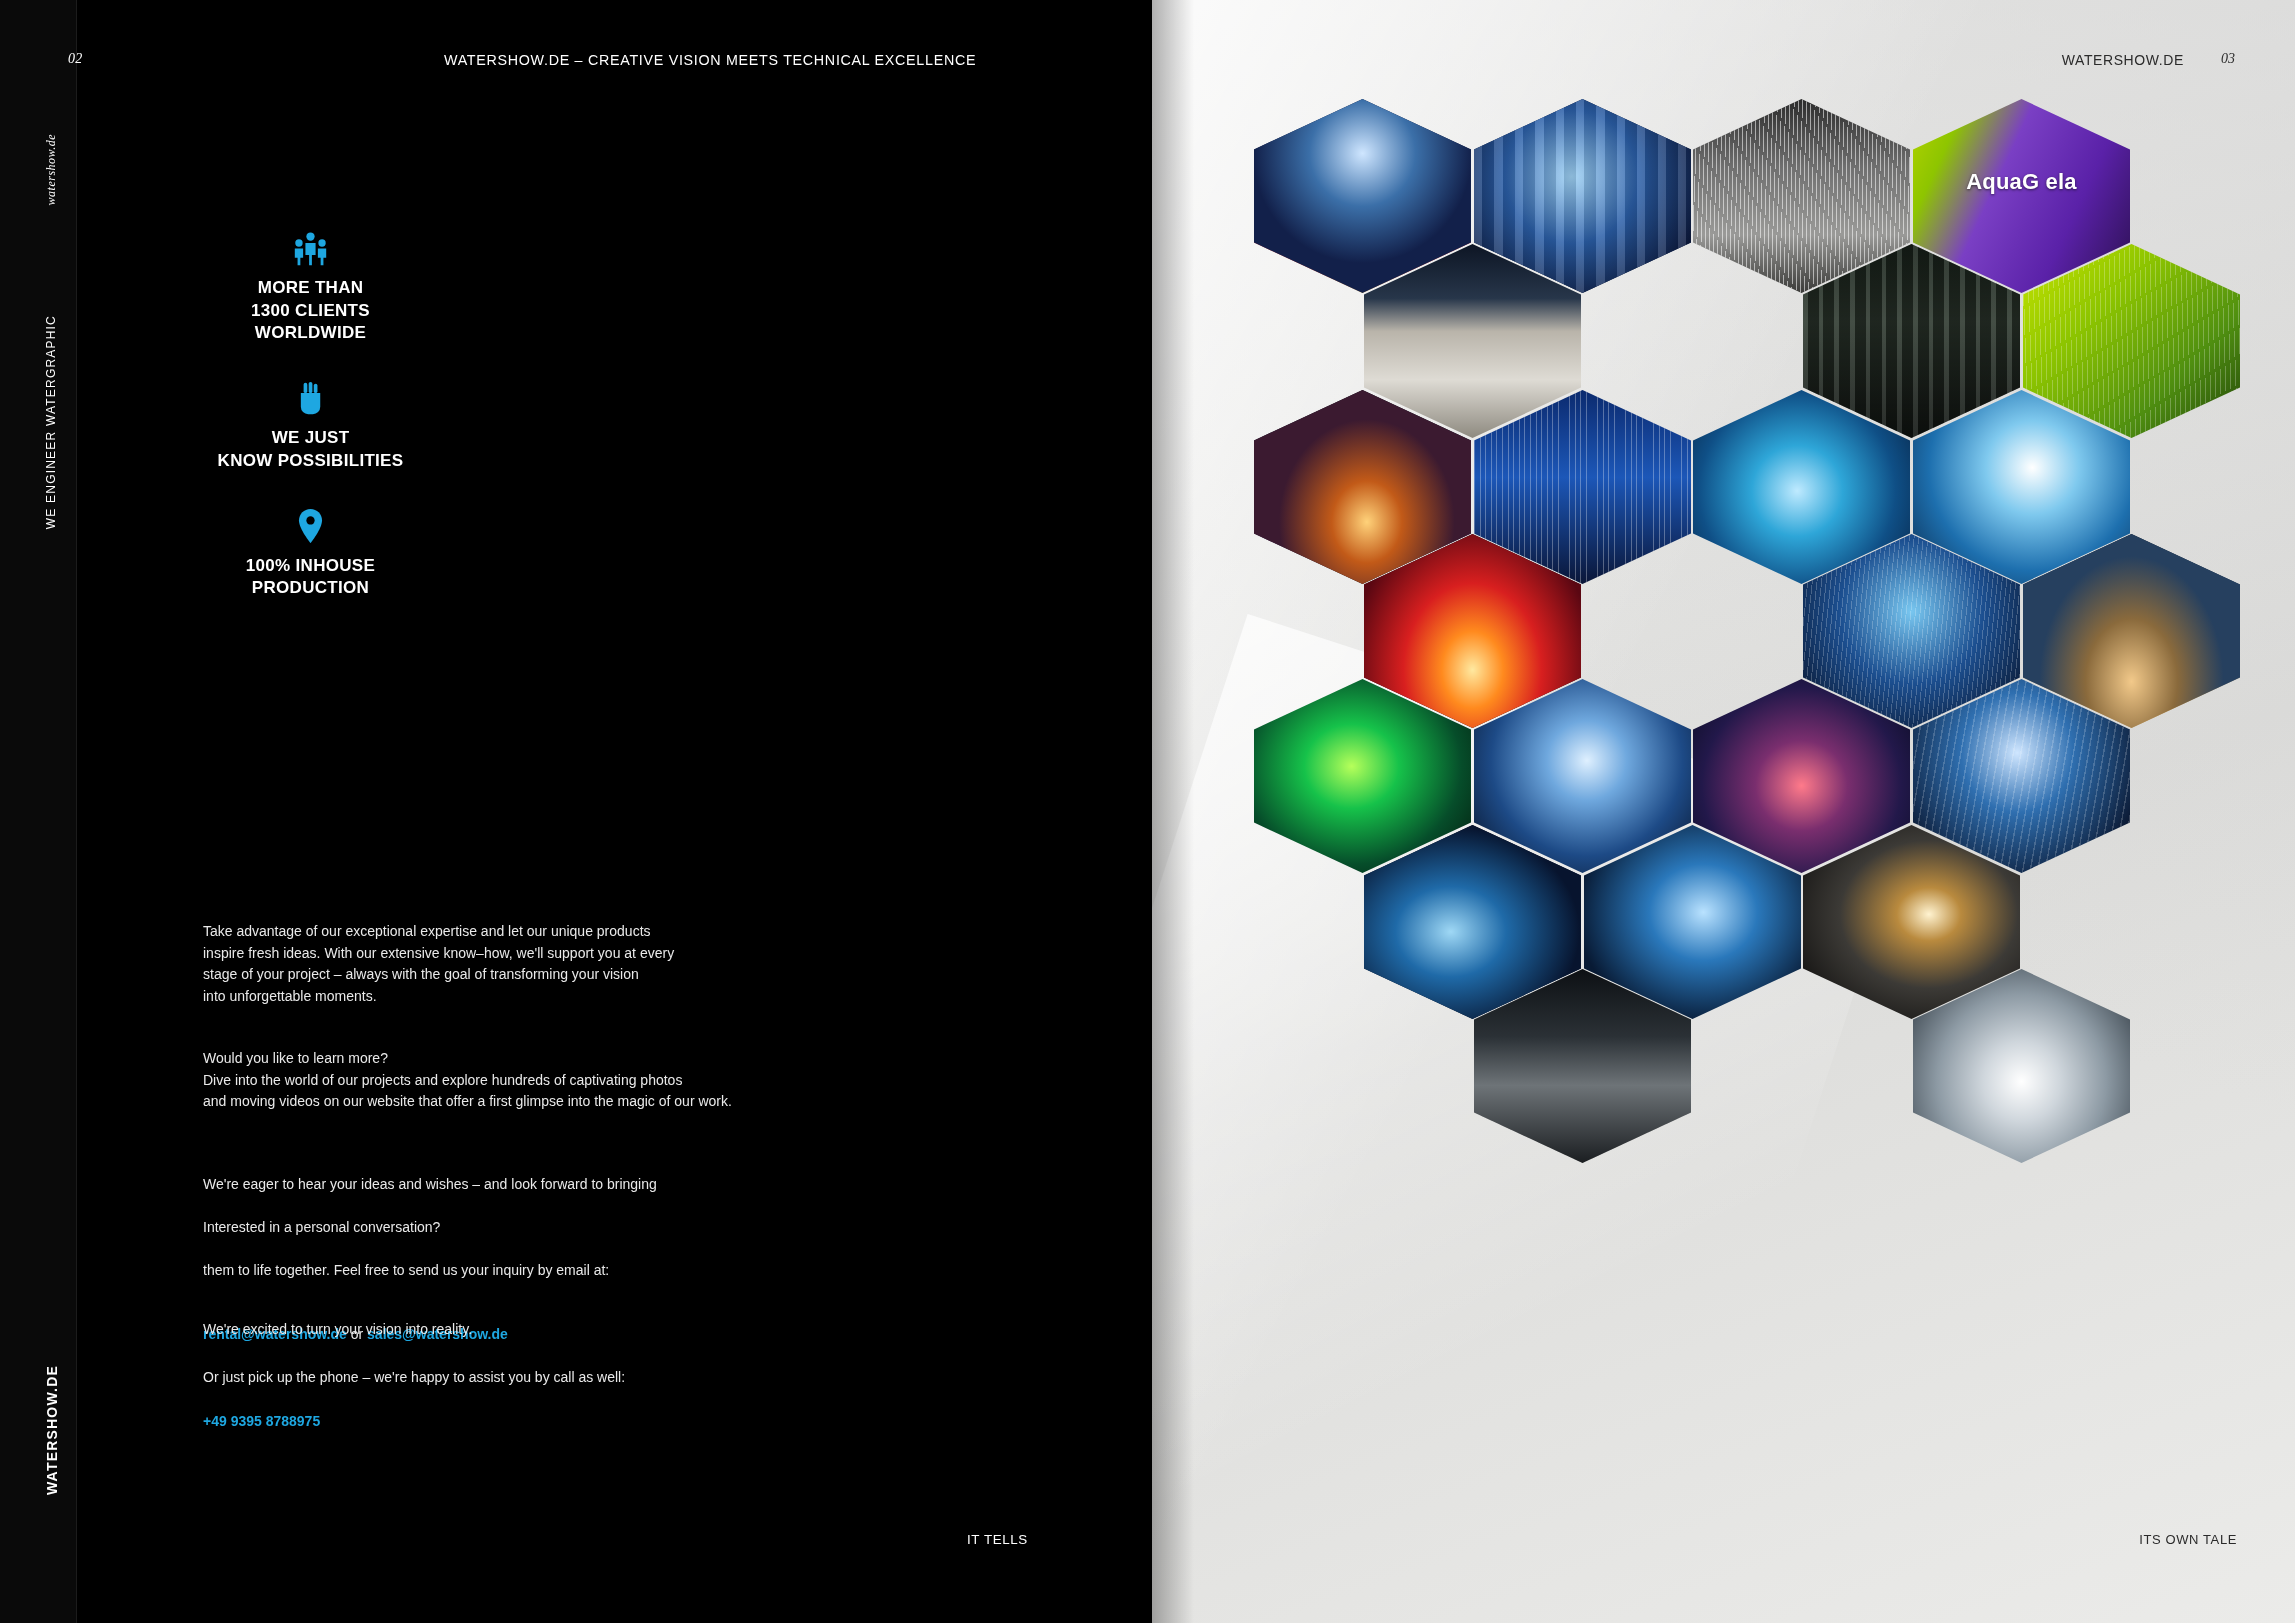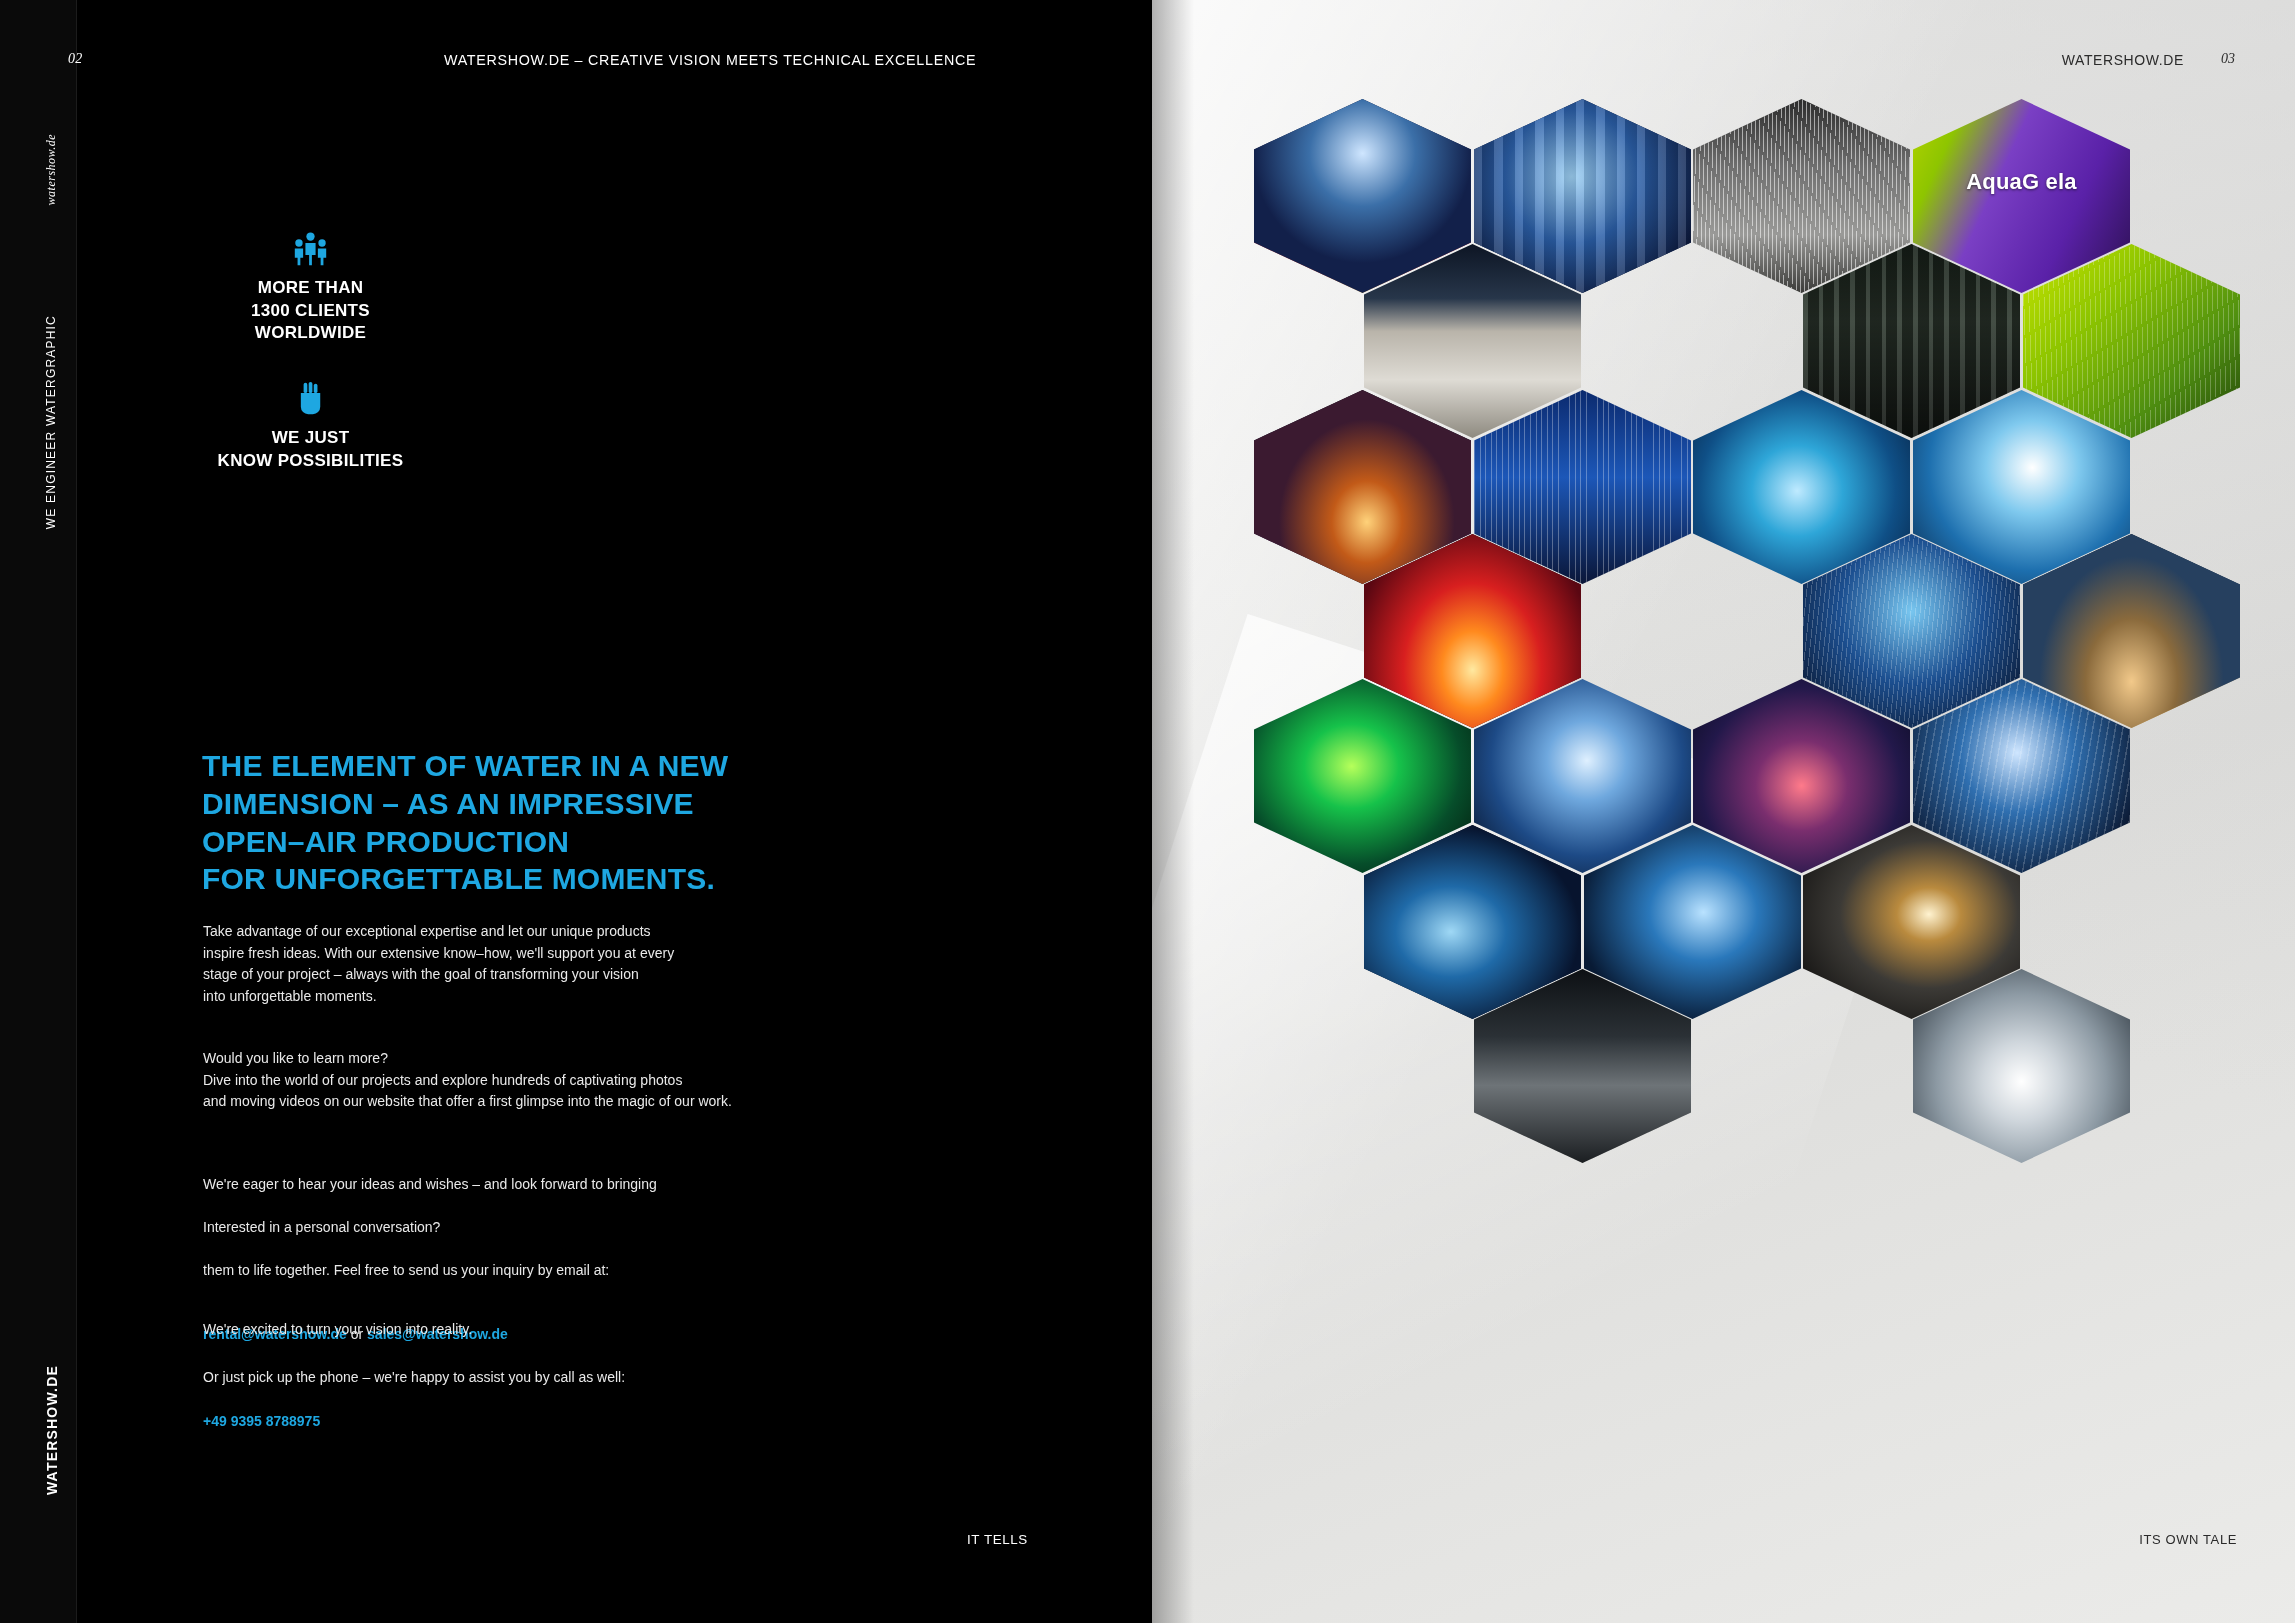--- a/index.html
+++ b/index.html
@@ -297,27 +297,33 @@
               <rect x="25" y="2" width="8" height="24" rx="4"></rect>
               <rect x="36" y="6" width="8" height="20" rx="4"></rect>
               <path d="M8 26h42v30a16 16 0 0 1-16 16H24A16 16 0 0 1 8 56z"></path>
             </g>
           </svg>
         </span>
         <div class="flabel">WE JUST
 KNOW POSSIBILITIES</div>
       </div>
 
+      <div class="feature">
+        <span class="ficon">
+          <svg width="29" height="36" viewBox="0 0 62 78">
+            <path fill="#1ea7e1" d="M31 2C17 2 6 13 6 27c0 18 25 49 25 49s25-31 25-49C56 13 45 2 31 2z"></path>
+            <circle cx="31" cy="27" r="9" fill="#000000"></circle>
+          </svg>
+        </span>
+        <div class="flabel">100% INHOUSE
+PRODUCTION</div>
+      </div>
 
     </div>
 
-    <div class="headline">THE ELEMENT OF WATER IN A NEW
-DIMENSION – AS AN IMPRESSIVE
-OPEN–AIR PRODUCTION
-FOR UNFORGETTABLE MOMENTS.</div>
 
     <div class="body-block b1">Take advantage of our exceptional expertise and let our unique products
 inspire fresh ideas. With our extensive know–how, we'll support you at every
 stage of your project – always with the goal of transforming your vision
 into unforgettable moments.</div>
     <div class="body-block b2">Would you like to learn more?
 Dive into the world of our projects and explore hundreds of captivating photos
 and moving videos on our website that offer a first glimpse into the magic of our work.</div>
 
     <div class="body-block b3">

